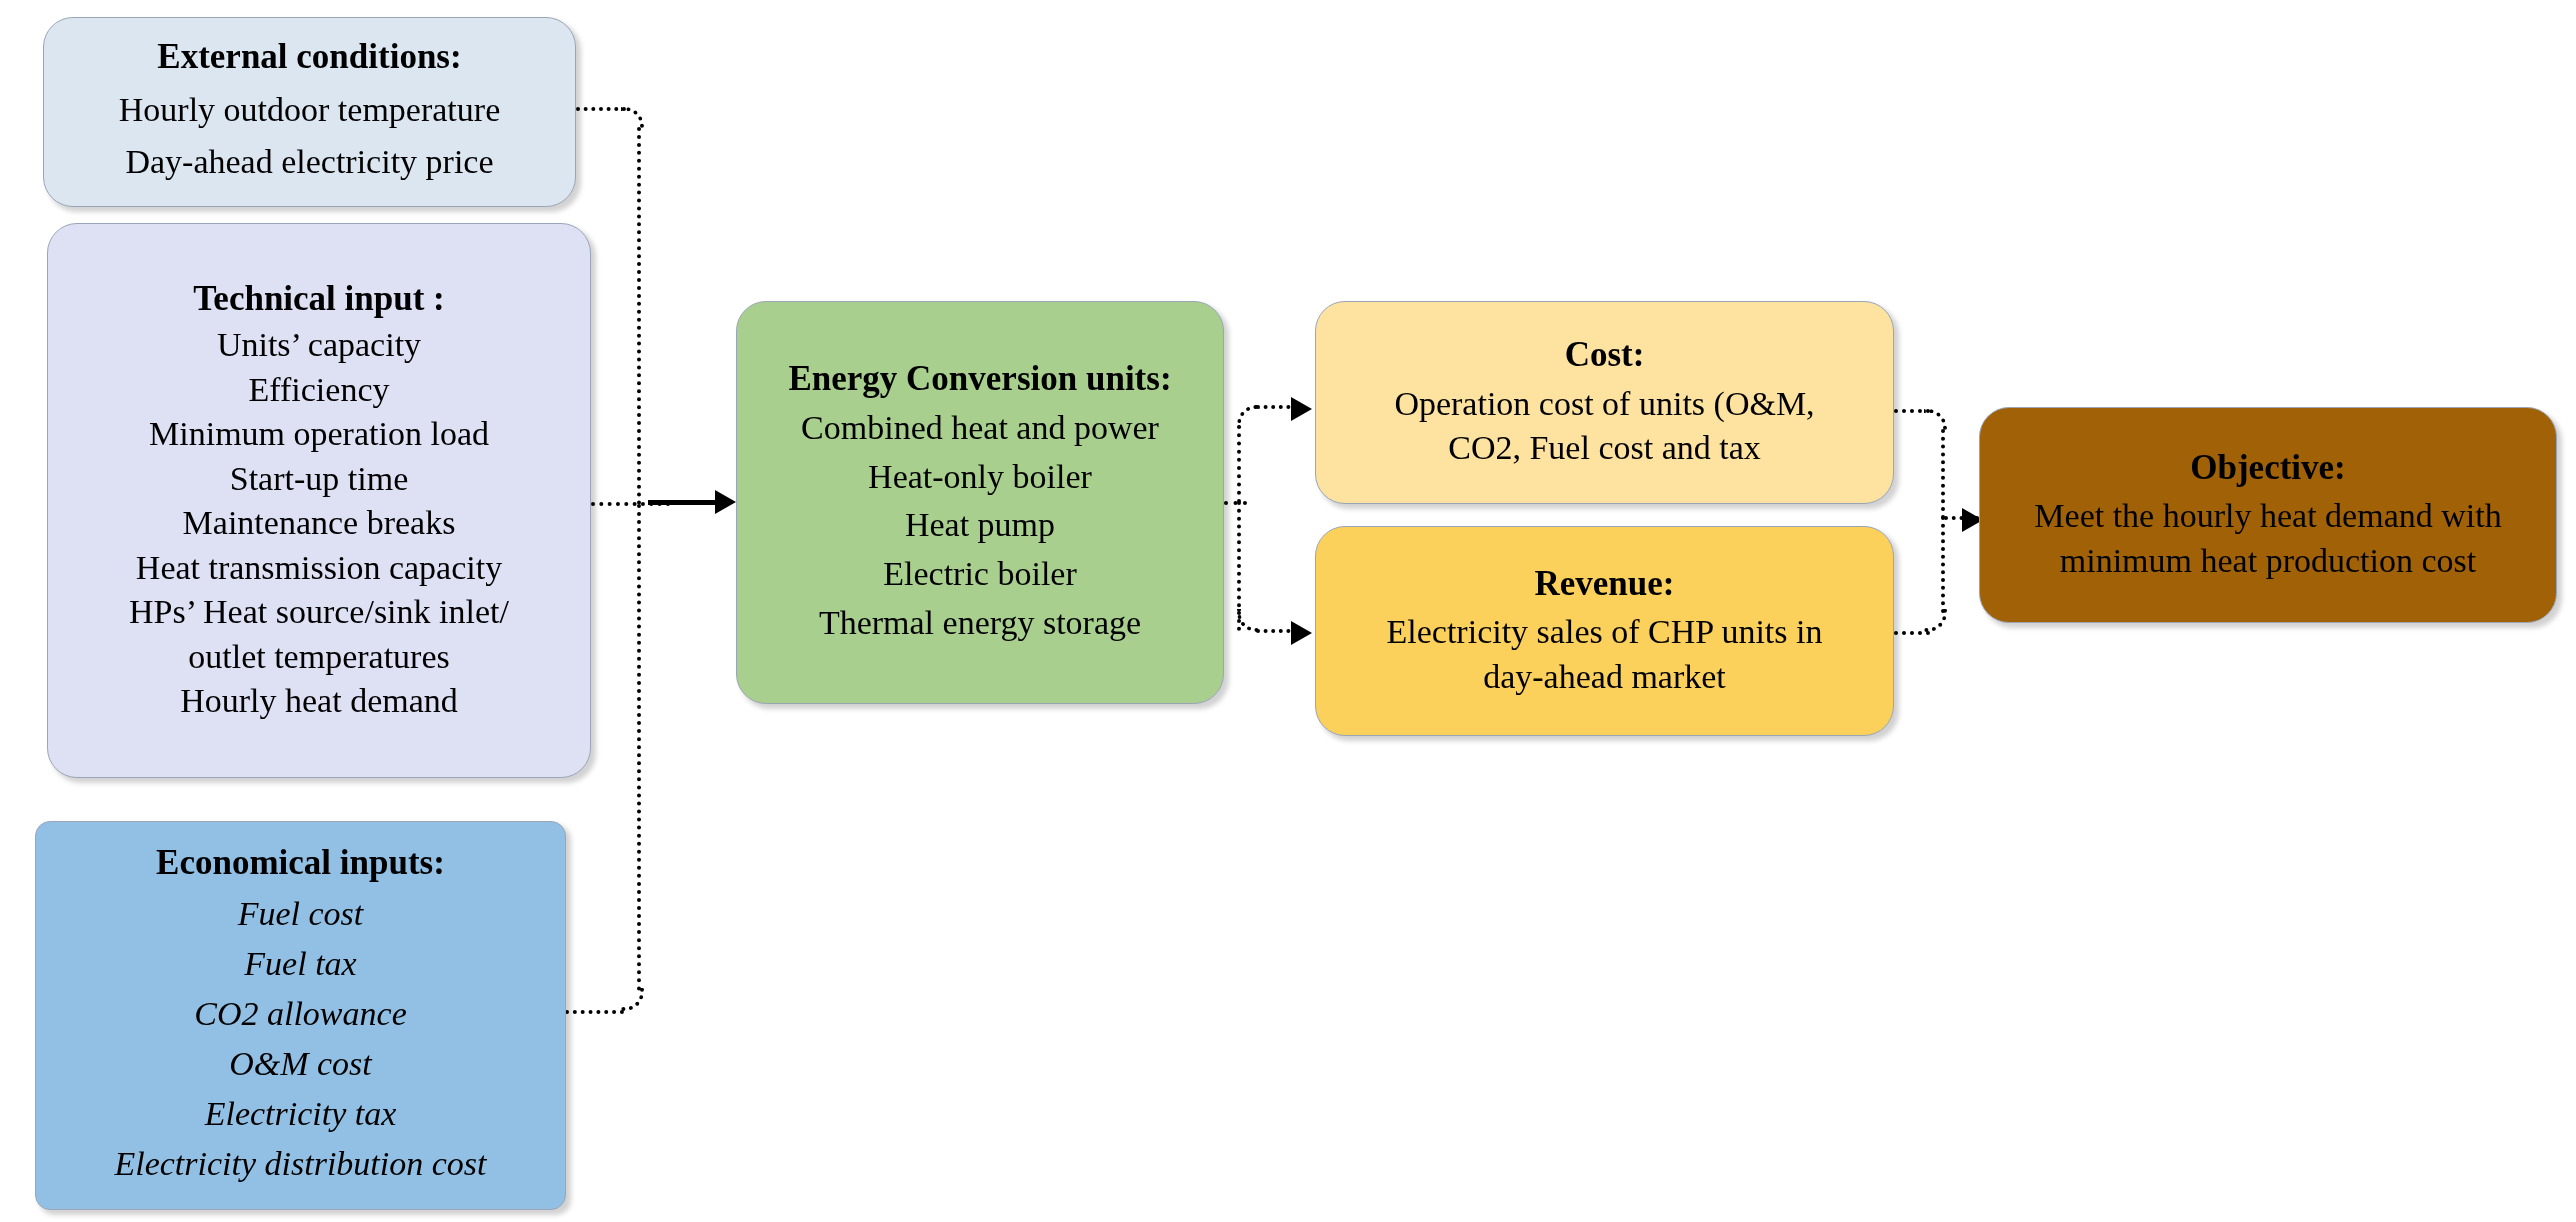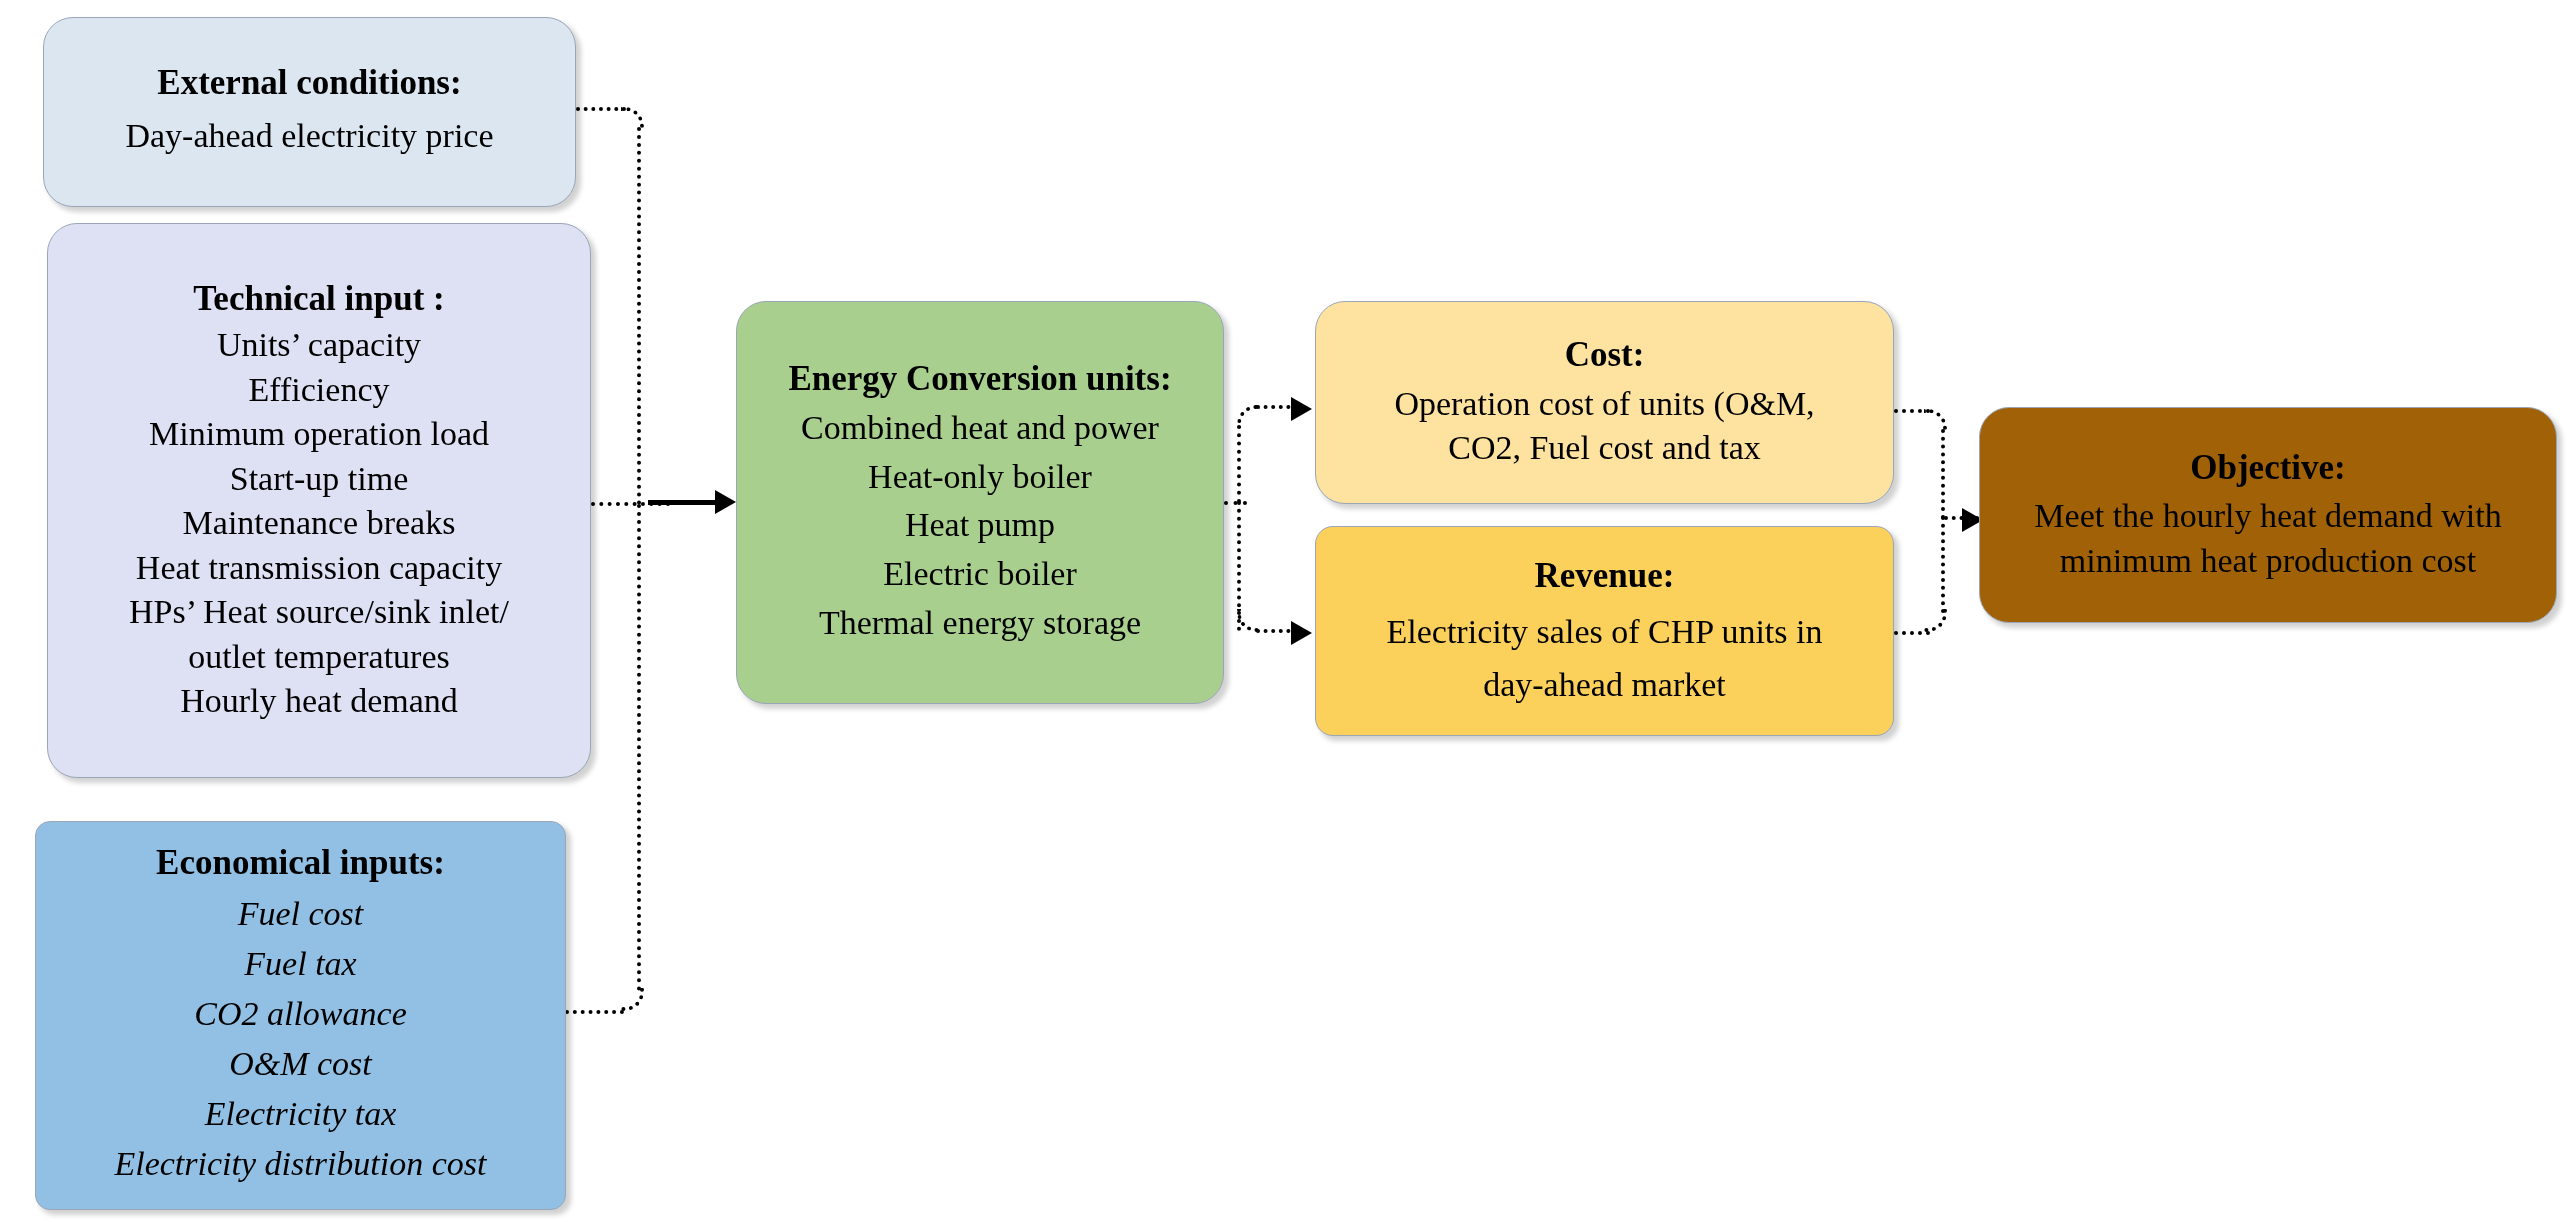--- a/index.html
+++ b/index.html
@@ -45,21 +45,21 @@
   #box-economical .line{ margin:5px 0;font-style:italic; }
 
   #box-conversion{ left:736px; top:301px; width:488px; height:403px; border-radius:30px; background:#a9cf8e; font-size:34px; }
   #box-conversion .title{ font-size:35px; margin-bottom:4.3px; }
   #box-conversion .line{ margin:4.3px 0; }
 
   #box-cost{ left:1315px; top:301px; width:579px; height:203px; border-radius:30px; background:#fde2a0; font-size:34px; }
   #box-cost .title{ font-size:35px; margin-bottom:5.8px; }
   #box-cost .line{ margin:2.2px 0; }
 
-  #box-revenue{ left:1315px; top:526px; width:579px; height:210px; border-radius:18px; background:#fbd05b; font-size:34px;gap:8px; }
+  #box-revenue{ left:1315px; top:526px; width:579px; height:210px; border-radius:30px; background:#fbd05b; font-size:34px; }
   #box-revenue .title{ font-size:35px; margin-bottom:5.8px; }
   #box-revenue .line{ margin:2.2px 0; }
 
   #box-objective{ left:1979px; top:407px; width:578px; height:216px; border-radius:30px; background:#a16207; font-size:34px; }
   #box-objective .title{ font-size:35px; margin-bottom:5.8px; }
   #box-objective .line{ margin:2.2px 0; }
 
   
   .seg{ position:absolute; }
   .h-dot{ border-top:4.3px dotted #000; }
@@ -118,20 +118,21 @@
 
   <div class="seg h-dot" style="left:1894px; top:631px; width:36px;"></div>
   <div class="corner c-br" style="left:1924px; top:609px; width:23px; height:23px;"></div>
   <div class="seg v-dot" style="left:1941px; top:516px; height:97px;"></div>
 
   <div class="seg h-dot" style="left:1944px; top:516px; width:35px;"></div>
   <div class="arrow-r" style="left:1962px; top:508px;"></div>
 
   <div class="box" id="box-external">
     <span class="title">External conditions:</span>
+    <span class="line">Hourly outdoor temperature</span>
     <span class="line">Day-ahead electricity price</span>
   </div>
 
   <div class="box" id="box-technical">
     <span class="title">Technical input :</span>
     <span class="line">Units’ capacity</span>
     <span class="line">Efficiency</span>
     <span class="line">Minimum operation load</span>
     <span class="line">Start-up time</span>
     <span class="line">Maintenance breaks</span>

